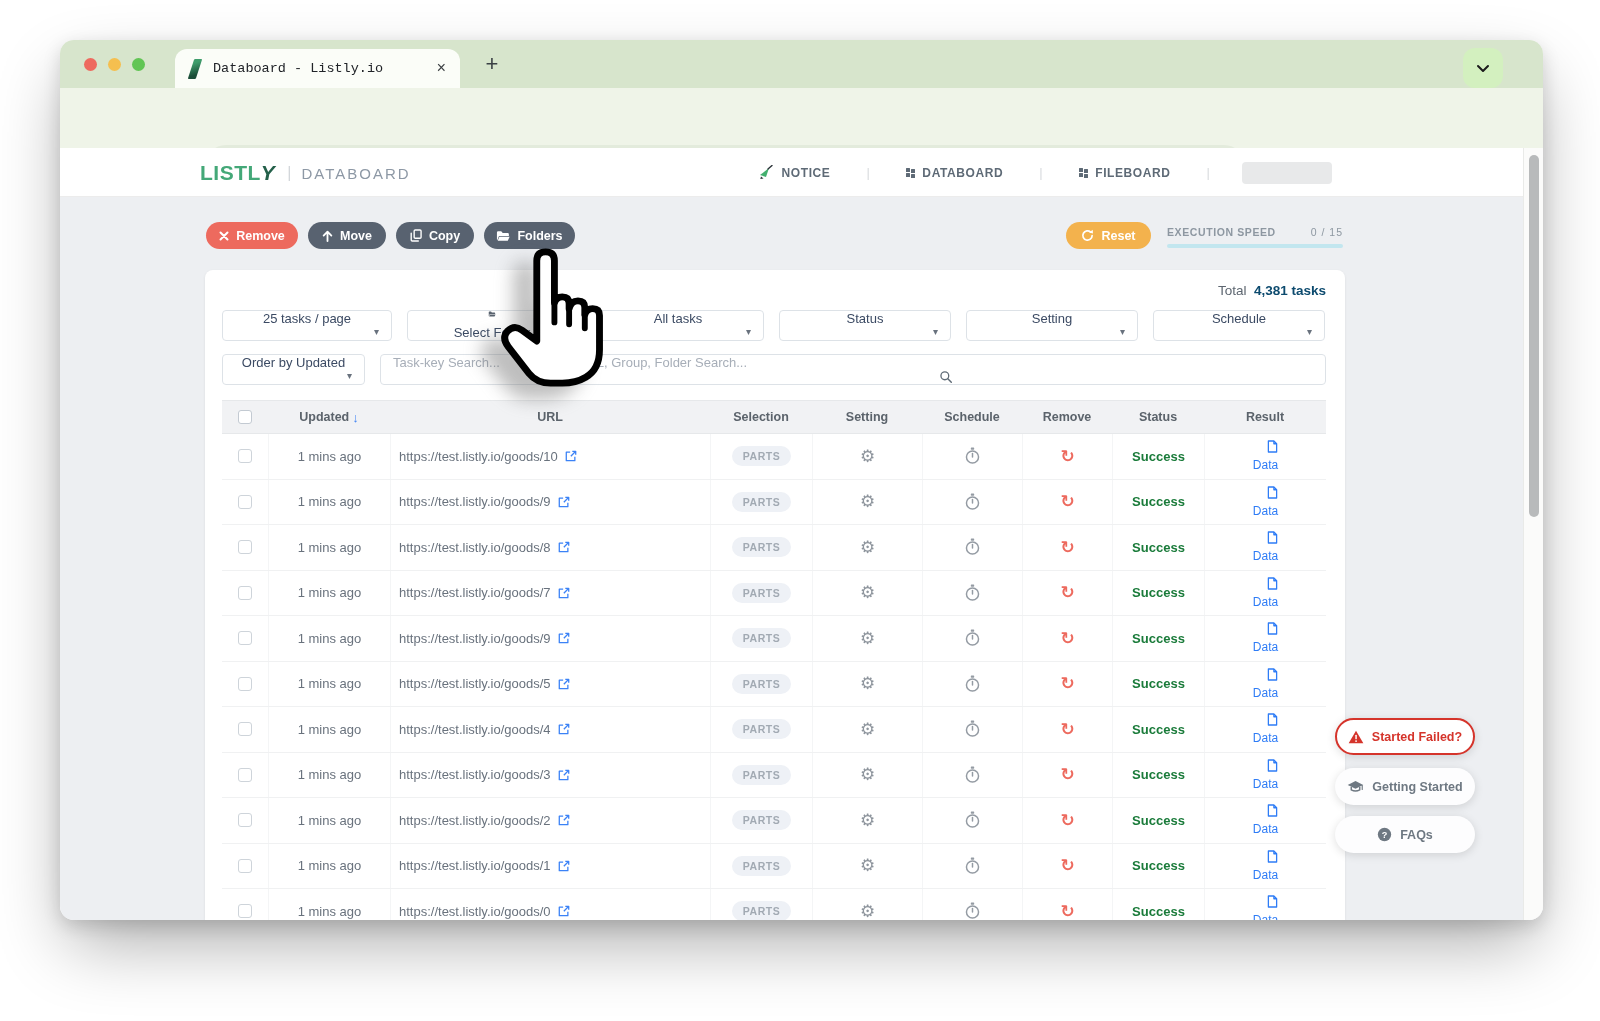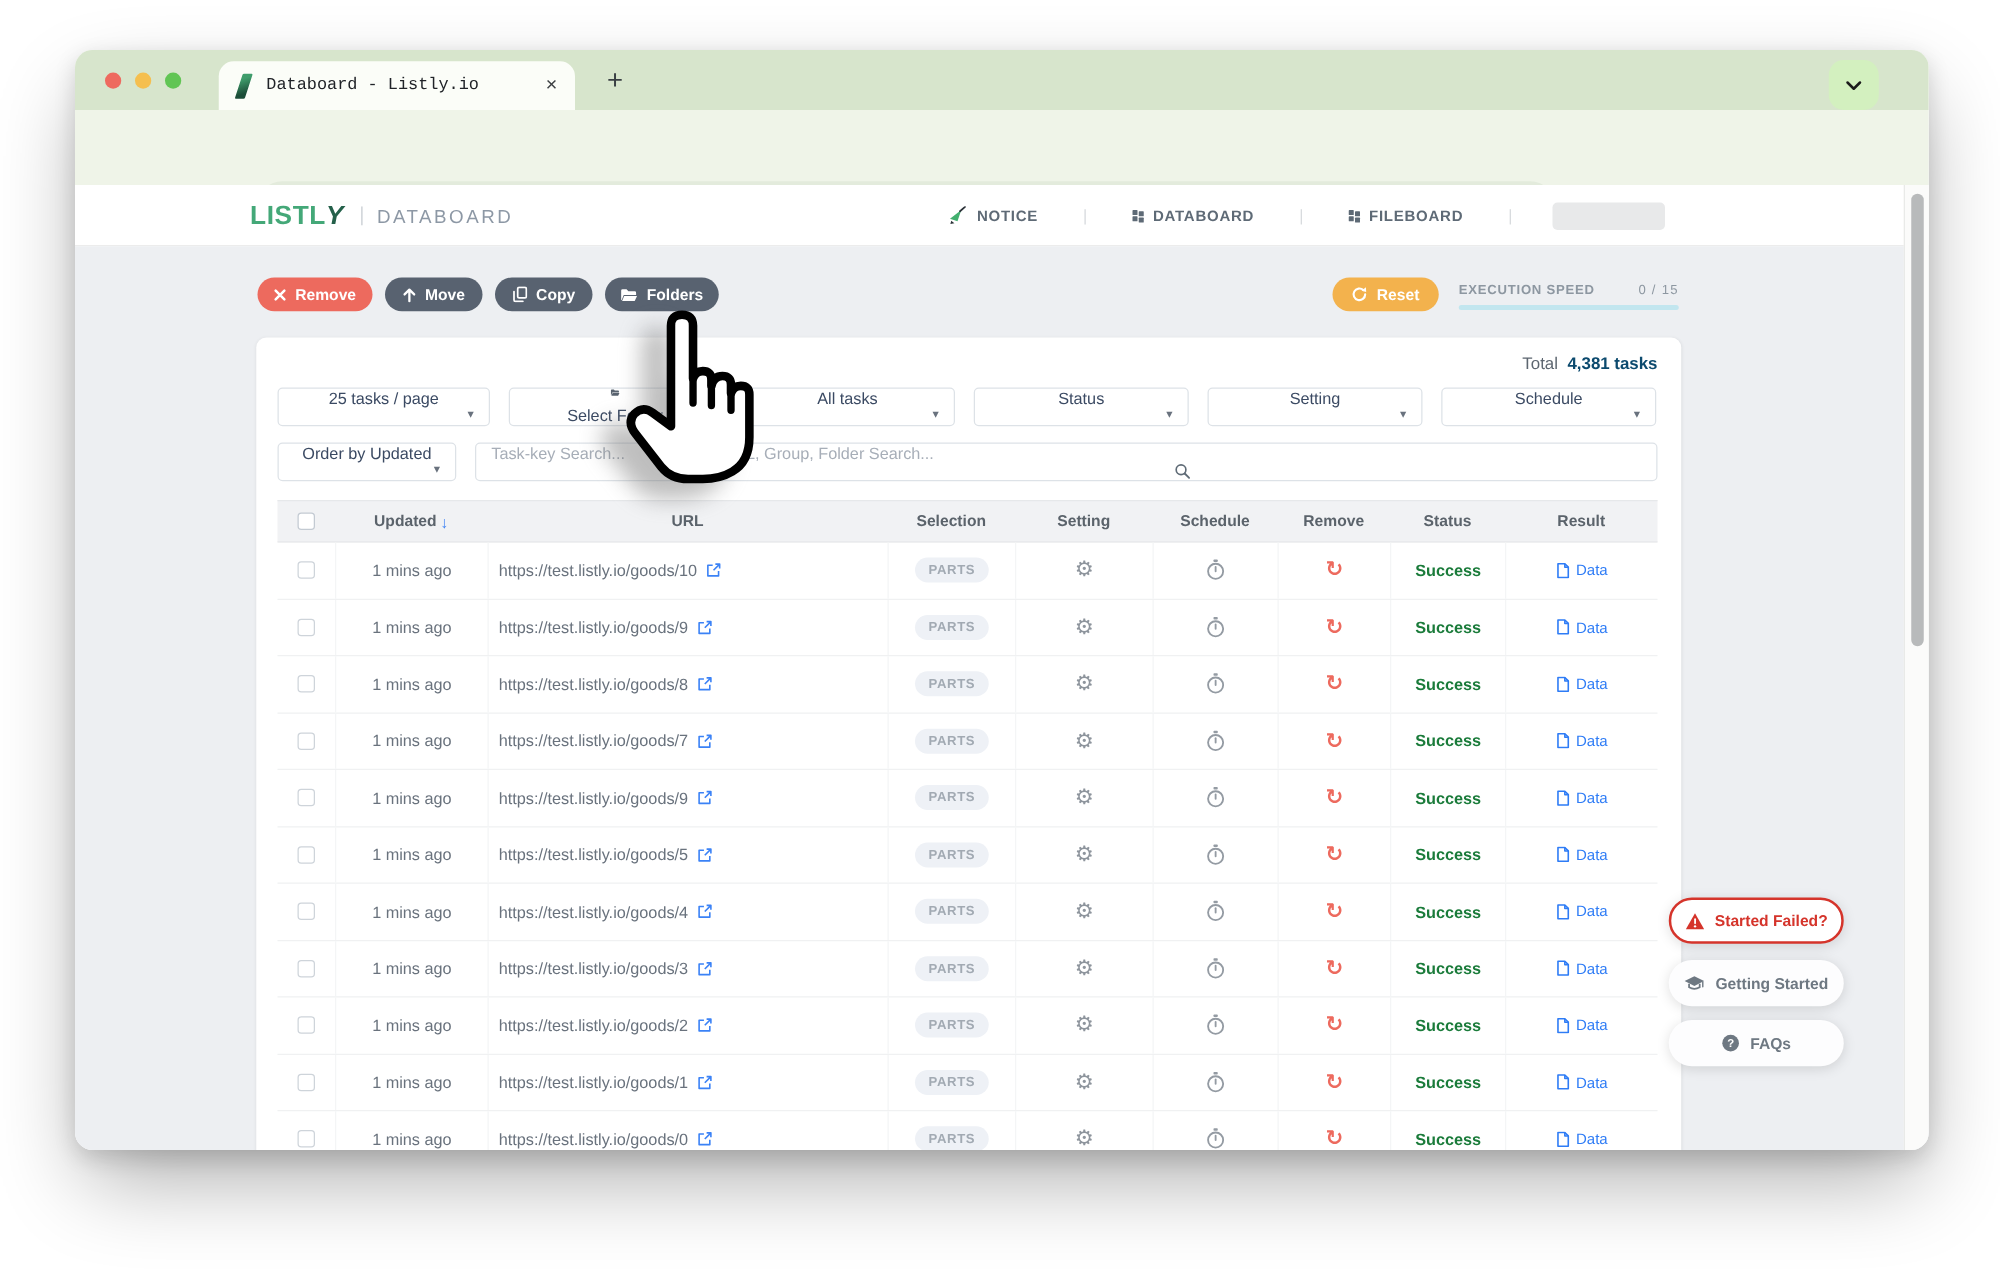--- a/index.html
+++ b/index.html
@@ -94,21 +94,21 @@
   .thead { height:34px; background:#f1f2f4; border-top:1px solid #e6e8ea; border-bottom:1px solid #e6e8ea;
            font-size:12.5px; font-weight:bold; color:#5b636b; }
   .thead > div, .trow > div { display:flex; align-items:center; justify-content:center; height:100%; }
   .trow { height:45.5px; border-bottom:1px solid #f0f1f2; font-size:13px; color:#69727d; }
   .trow > div + div { border-left:1px solid #f4f5f6; }
   .cell-url { justify-content:flex-start !important; padding-left:8px; gap:7px; }
   .chk { width:14px; height:14px; border:1.5px solid #c3cad2; border-radius:3px; background:#fff; }
   .badge { background:#eef1f6; color:#a2aab3; font-size:10.5px; font-weight:600; letter-spacing:.5px;
            padding:4px 11px; border-radius:11px; }
   .success { color:#1a7b3a; font-weight:bold; }
-  .datalink { display:flex; align-items:center; gap:5px; color:#2e7cf6; font-size:12px; }
+  .datalink { display:flex; align-items:flex-end; gap:5px; color:#2e7cf6; font-size:12px;flex-direction:column; }
   .sorticon { color:#4285f4; font-size:13px; margin-left:3px; }
   .gear { font-size:17px; color:#8e959d; }
   .refreshch { font-size:17px; color:#ed6a5e; font-weight:bold; }
 
   
   .float { position:absolute; left:1275px; width:140px; height:37px; border-radius:19px; background:#fdfdfe;
            display:flex; align-items:center; justify-content:center; gap:8px; font-size:12.5px;
            font-weight:600; color:#6e7882; box-shadow:0 2px 10px rgba(0,0,0,.13); }
   .float.alert { border:2px solid #d5342b; color:#d5342b; font-weight:bold; background:#fff; }
 

